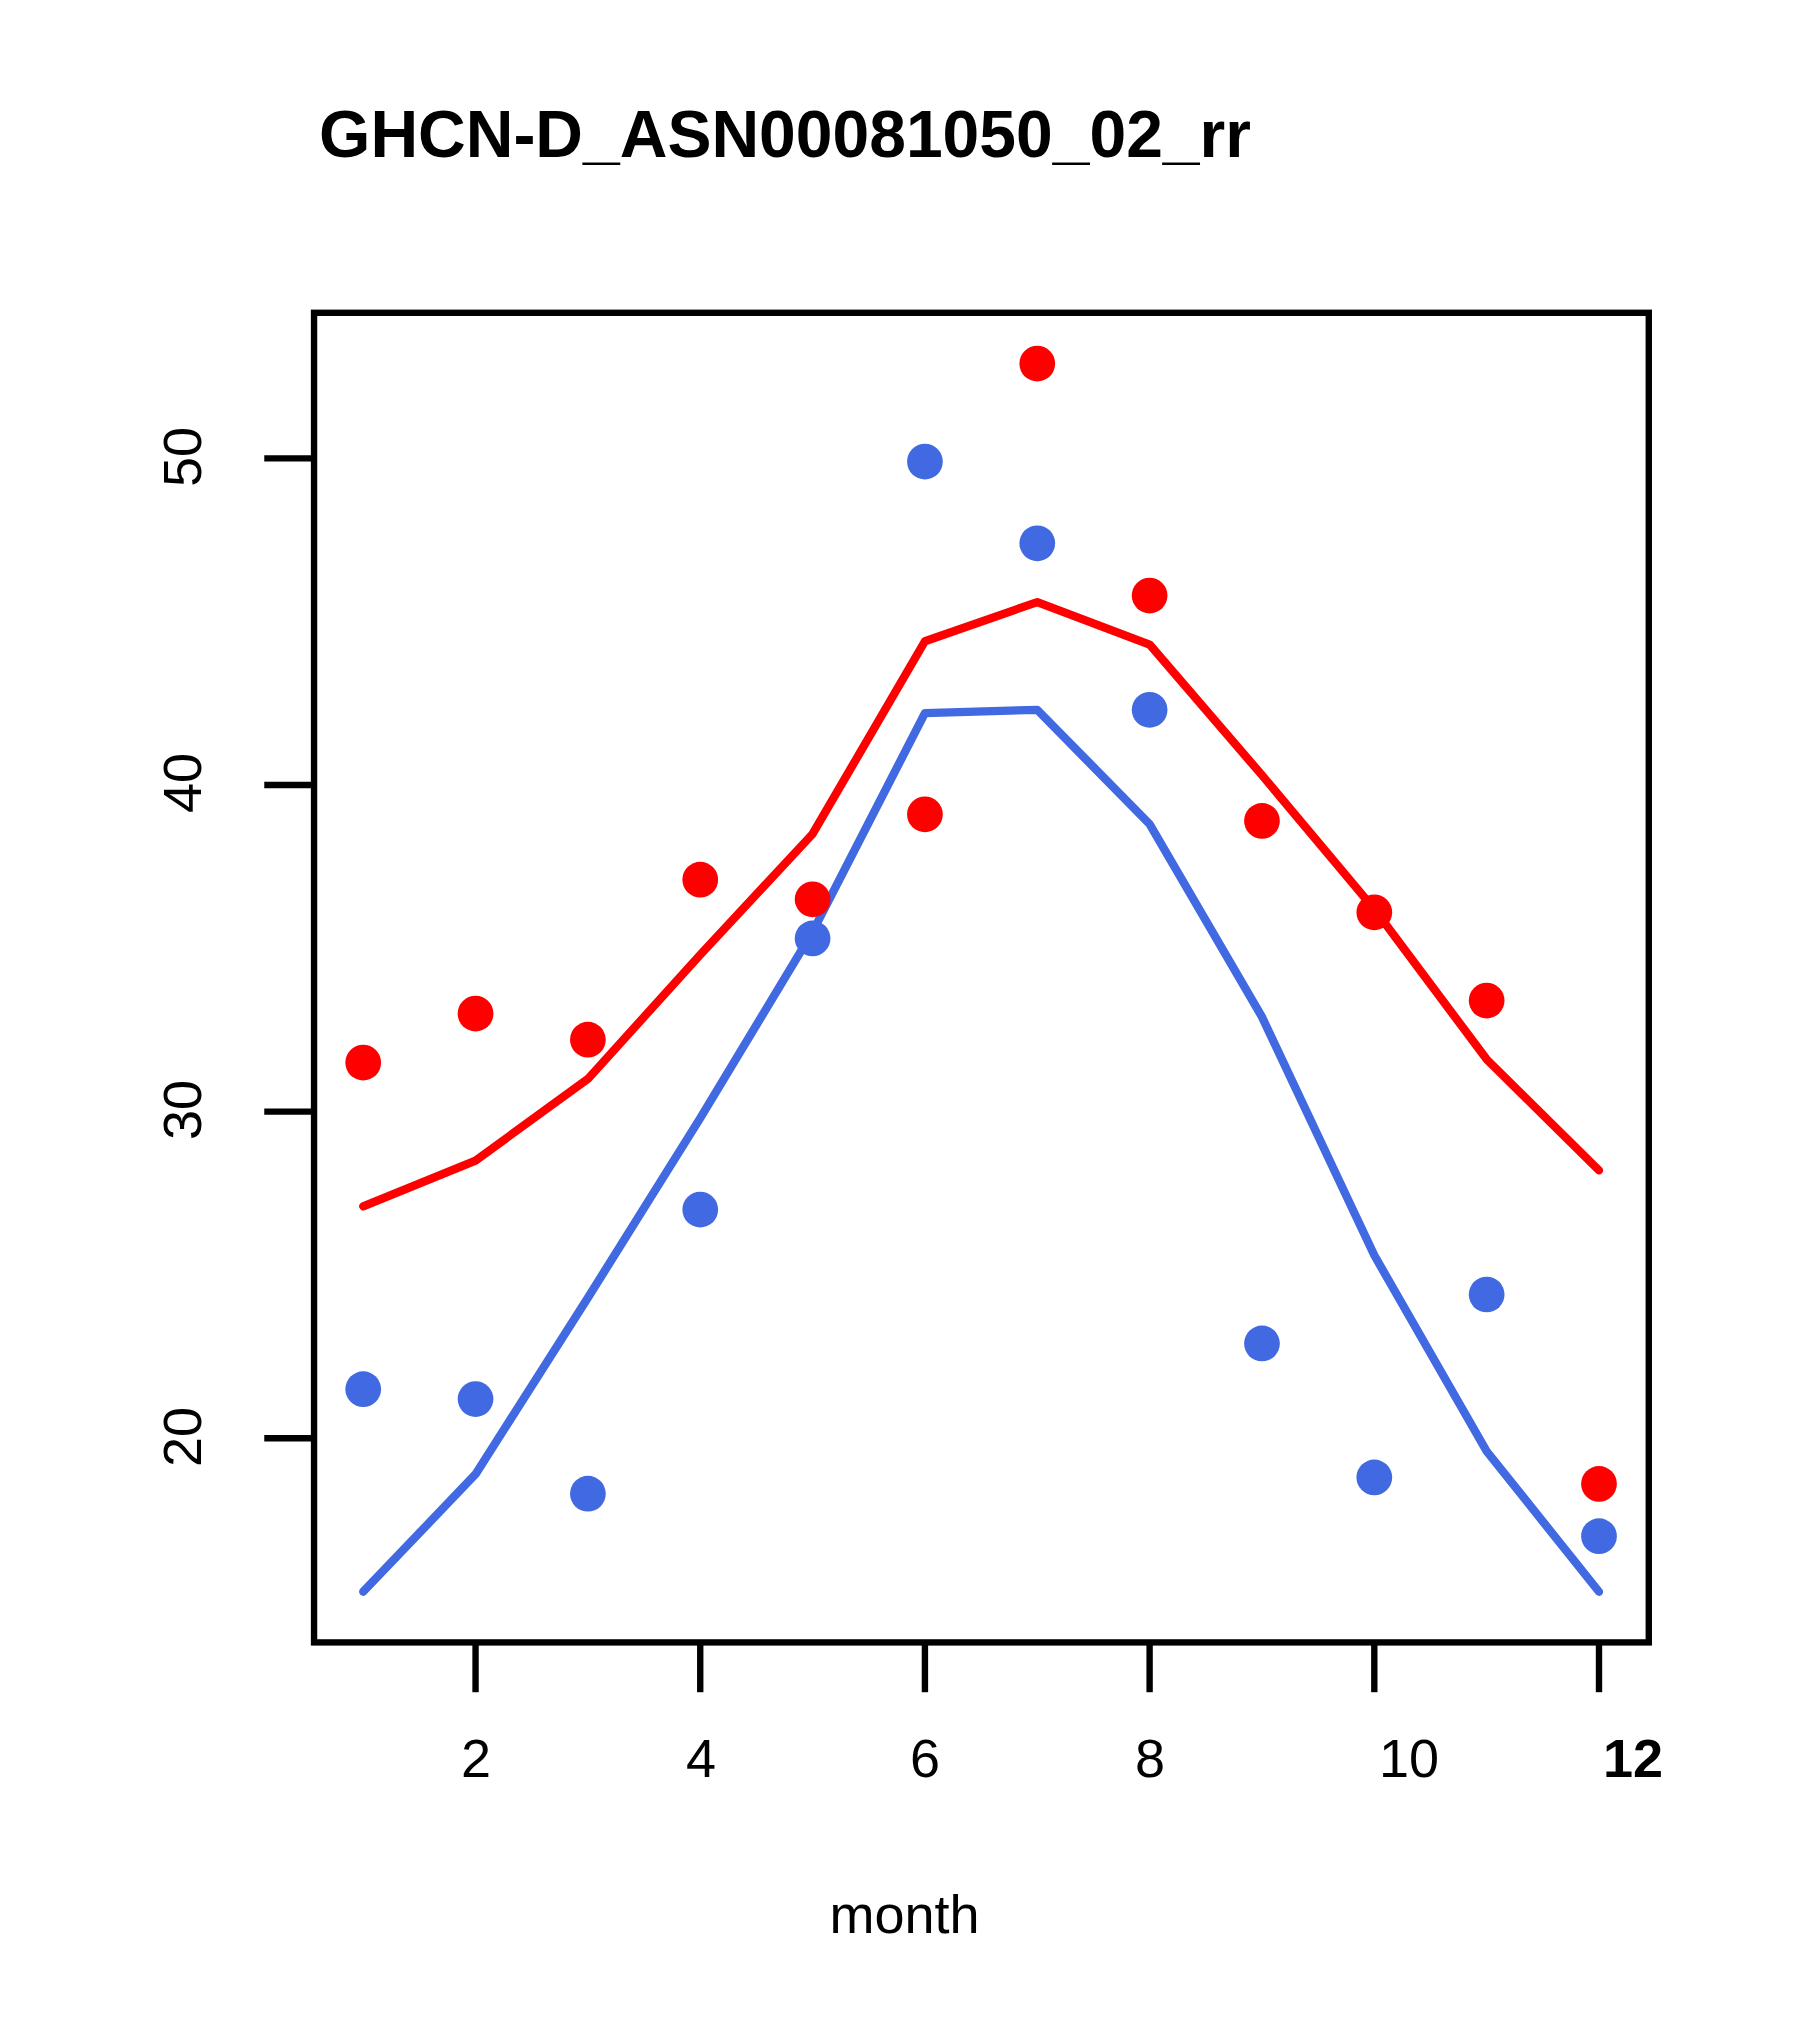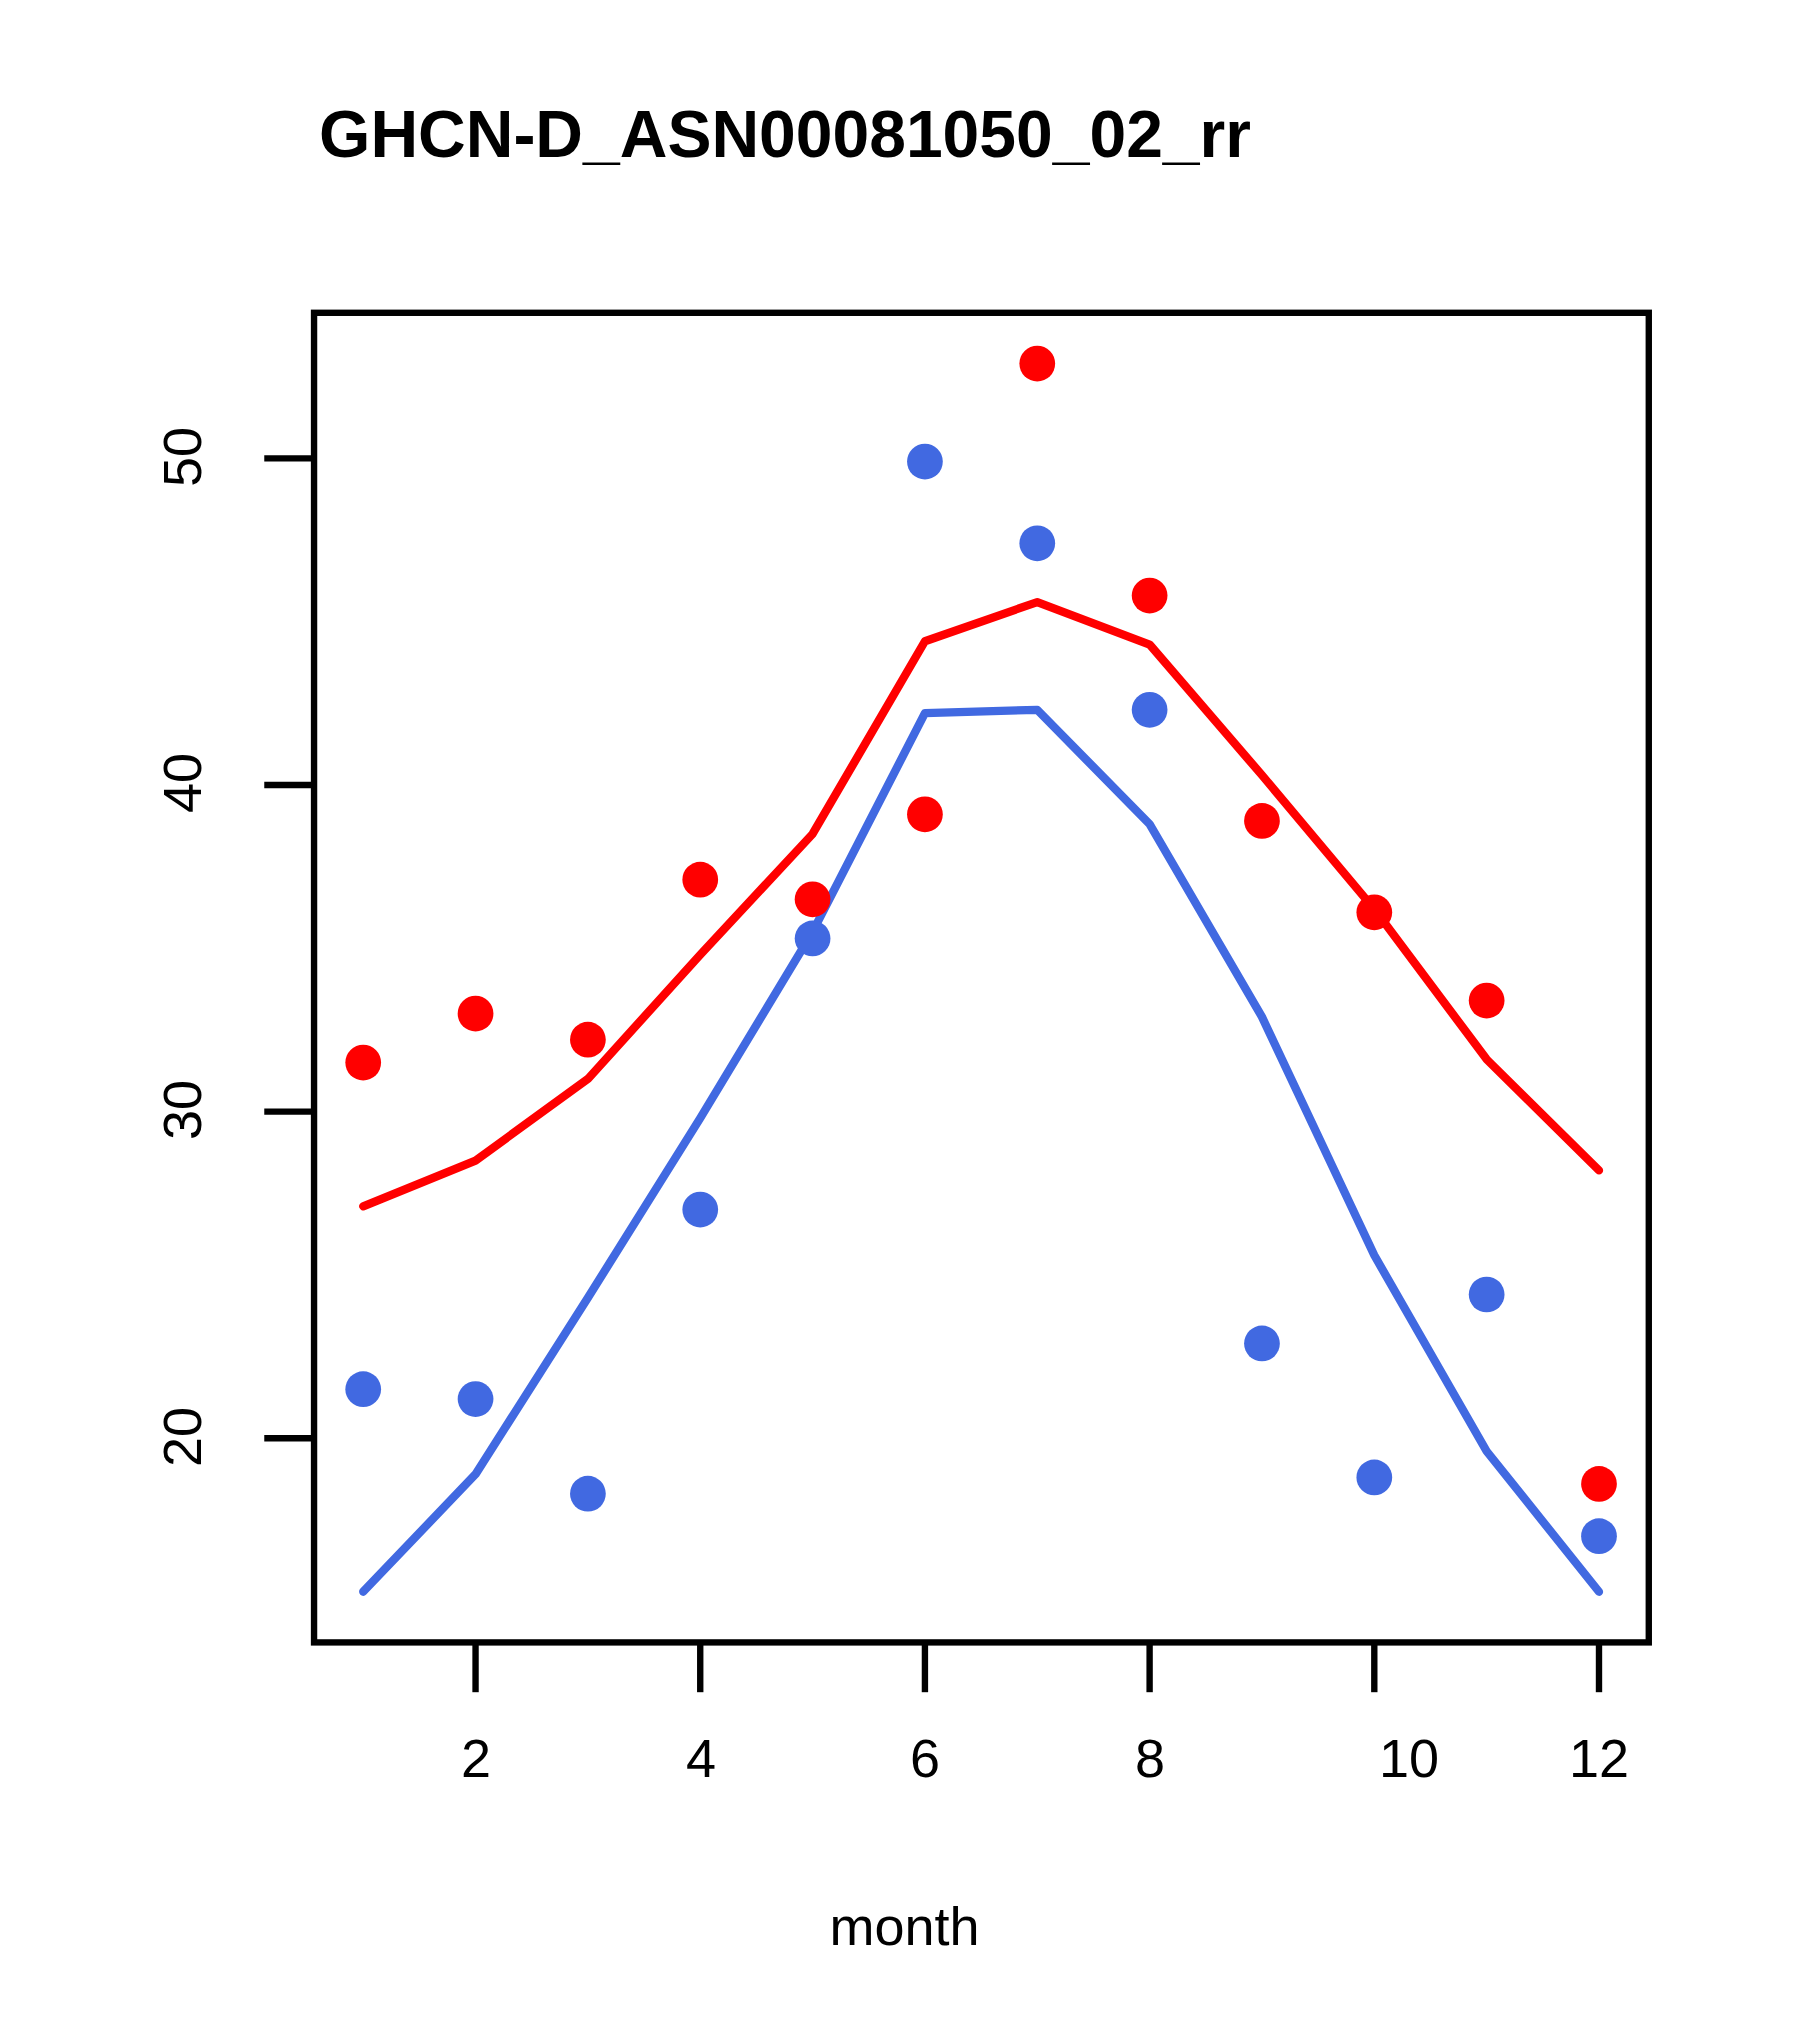--- a/index.html
+++ b/index.html
@@ -55,21 +55,20 @@
     position: absolute;
     left: 0;
     top: 1887px;
     width: 1809px;
     text-align: center;
     font-family: "Liberation Sans", sans-serif;
     font-size: 54px;
     color: #000000;
     white-space: nowrap;
     line-height: 1;
-    margin-top: 12px;
   }
 </style>
 </head>
 <body>
 
 <div id="page">
 
   <div id="chart-title">GHCN-D_ASN00081050_02_rr</div>
 
   <svg id="plot-svg" width="1809" height="2035" viewBox="0 0 2834 3188">
@@ -127,19 +126,19 @@
       <div class="axis-tick-label ylab" style="width: 115px; left: 124px; top: 1083px;">30</div>
       <div class="axis-tick-label ylab" style="width: 115px; left: 124px; top: 756px;">40</div>
       <div class="axis-tick-label ylab" style="width: 115px; left: 124px; top: 430px;">50</div>
     </div>
   <div id="x-tick-labels">
       <div class="axis-tick-label" style="width: 128px; text-align: center; left: 412px; top: 1731px;">2</div>
       <div class="axis-tick-label" style="width: 128px; text-align: center; left: 637px; top: 1731px;">4</div>
       <div class="axis-tick-label" style="width: 128px; text-align: center; left: 861px; top: 1731px;">6</div>
       <div class="axis-tick-label" style="width: 128px; text-align: center; left: 1086px; top: 1731px;">8</div>
       <div class="axis-tick-label" style="width: 128px; text-align: right; left: 1311px; top: 1731px;">10</div>
-      <div class="axis-tick-label" style="width: 128px; text-align: center; left: 1535px; top: 1731px;">12</div>
+      <div class="axis-tick-label" style="width: 128px; text-align: right; left: 1535px; top: 1731px; font-weight: bold;">12</div>
     </div>
 
   <div id="xaxis-title">month</div>
 
 </div>
 
 
 </body></html>

